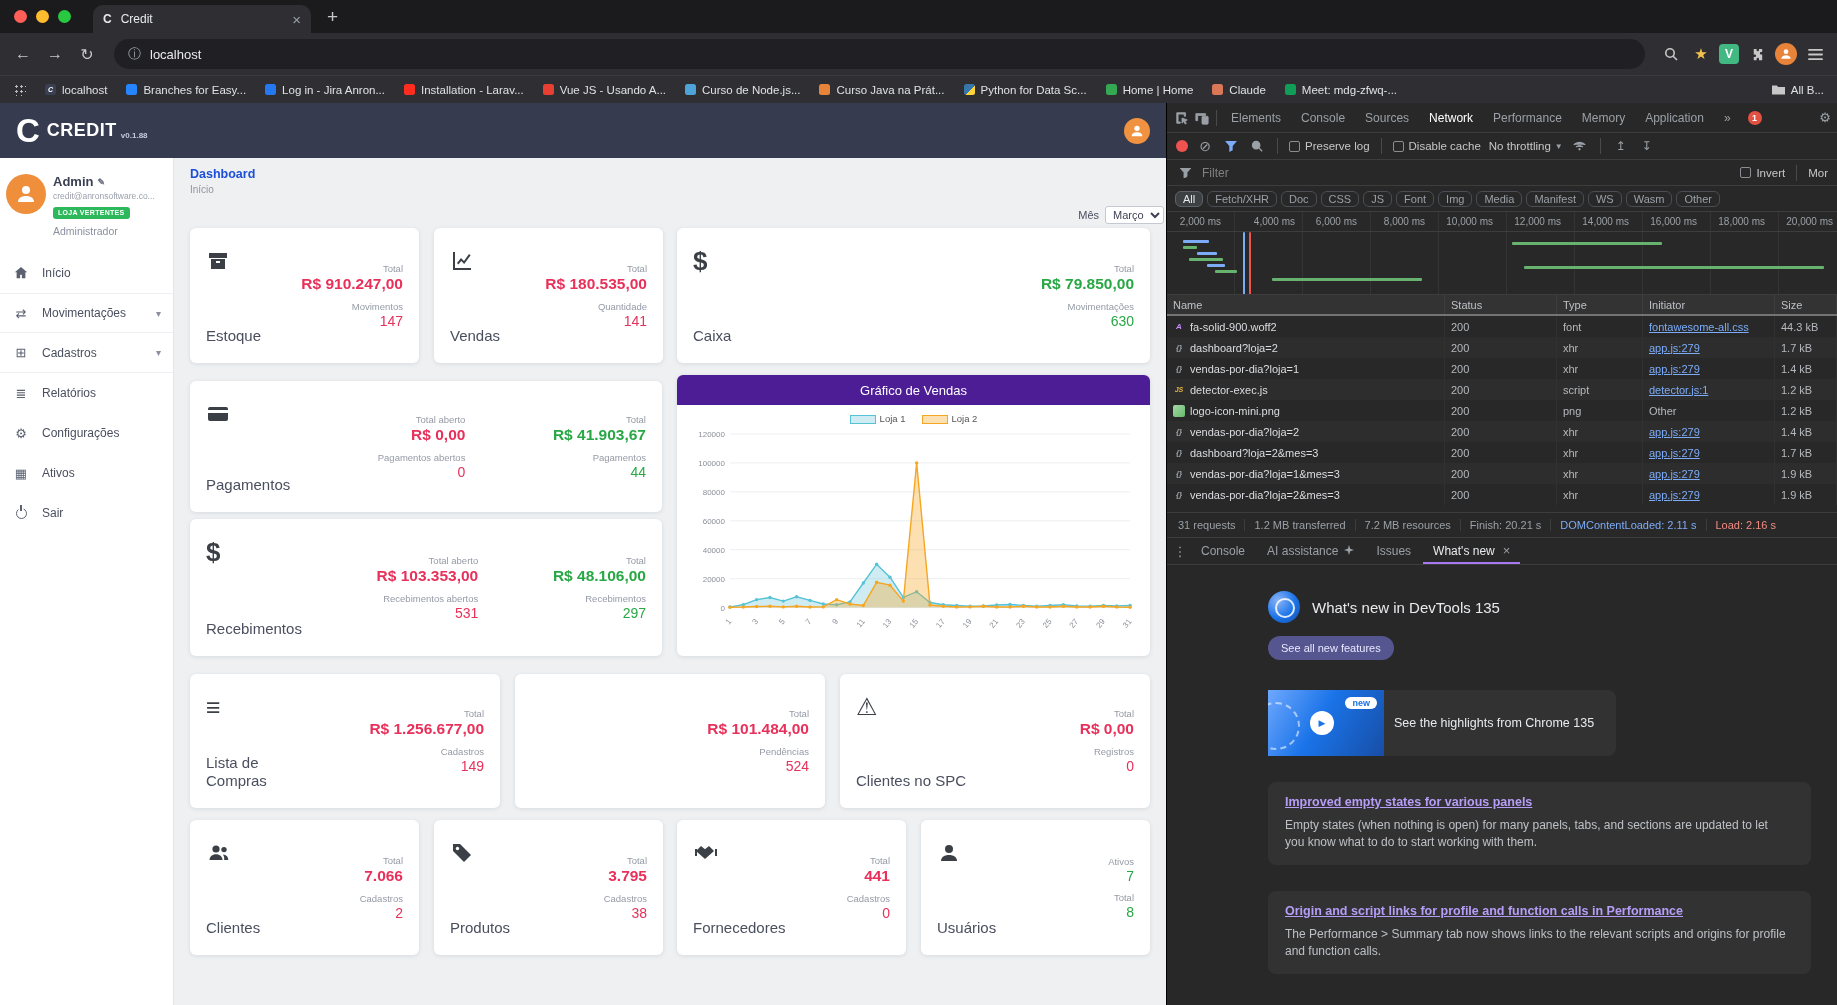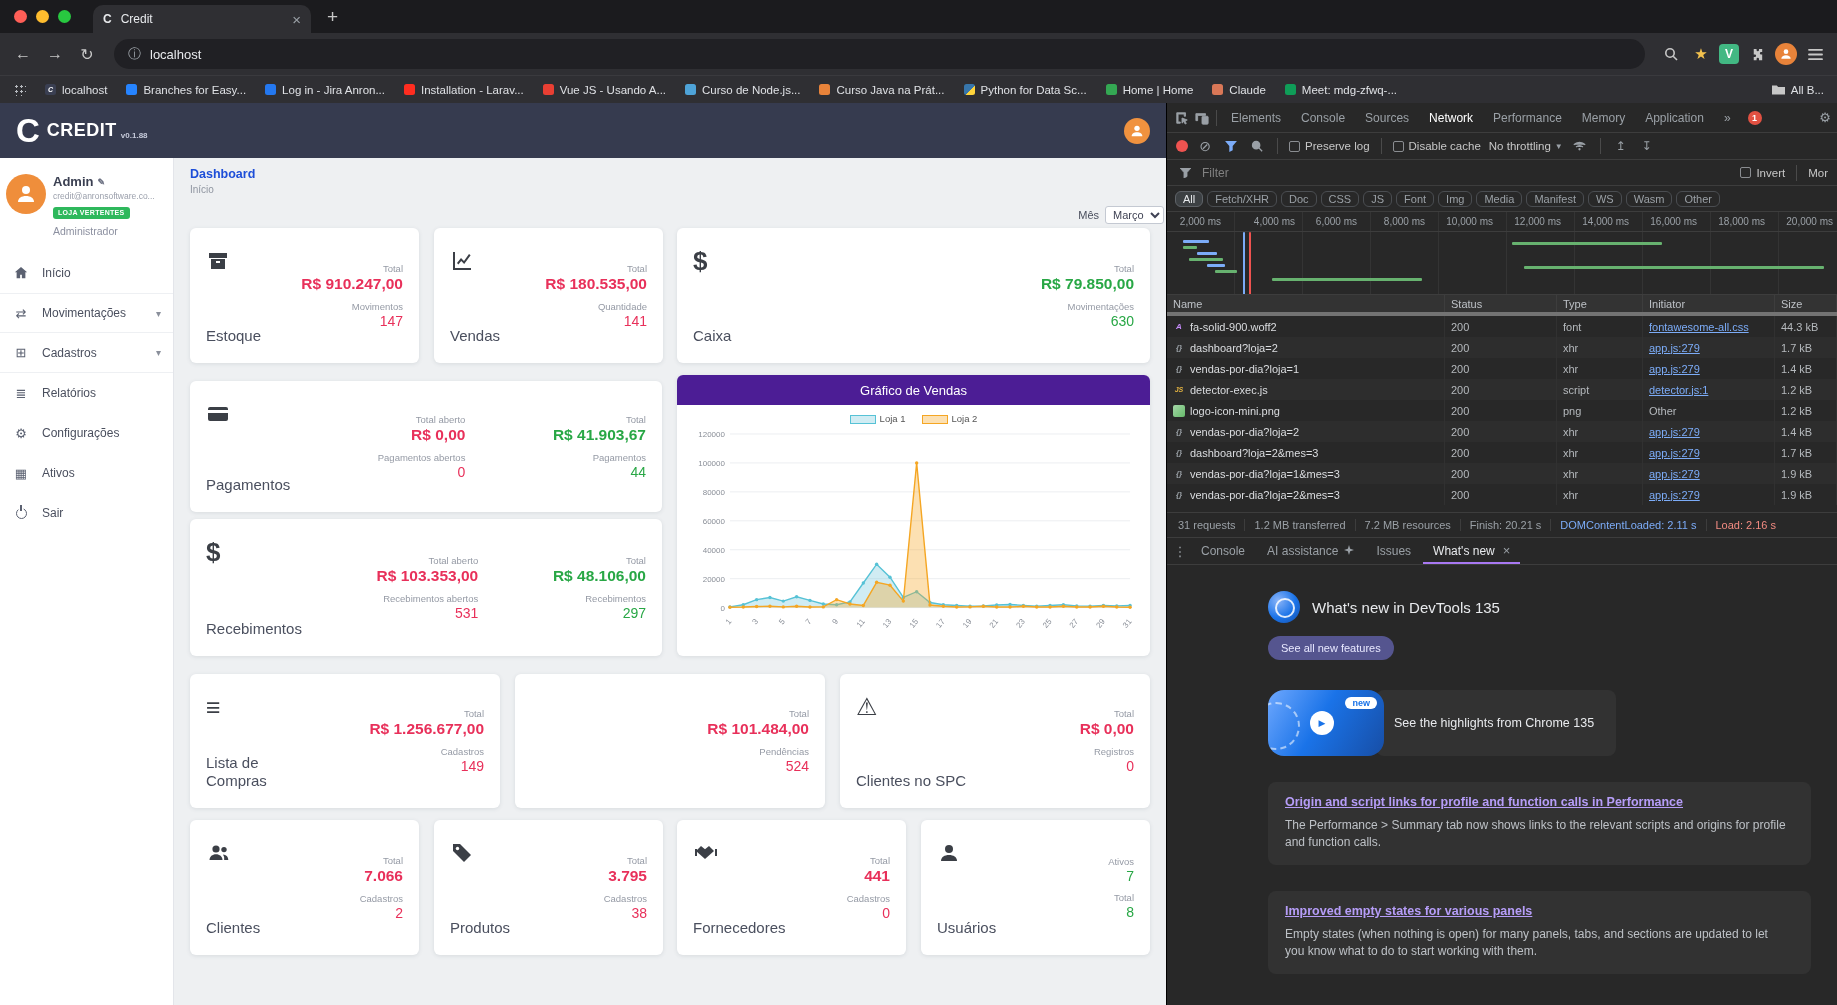--- a/index.html
+++ b/index.html
@@ -126,21 +126,21 @@
   .chip{border:1px solid #4a4d51;border-radius:6px;padding:1px 7px;font-size:11px;color:#9aa0a6;white-space:nowrap}
   .chip.sel{background:#3c4043;color:#e8eaed;border-color:#5f6368}
 
   .timeline{height:20px;position:relative;border-bottom:1px solid #3d3d3d;overflow:hidden;background:repeating-linear-gradient(to right,transparent 0 67px,#343434 67px 68px)}
   .tml{position:absolute;top:4px;font-size:10px;color:#9aa0a6;transform:translateX(-100%);white-space:nowrap}
   .overview{height:63px;position:relative;border-bottom:1px solid #3d3d3d;overflow:hidden;background:repeating-linear-gradient(to right,transparent 0 67px,#343434 67px 68px)}
   .ovb{position:absolute;border-radius:1px}
 
   .net-grid{font-size:11px}
   .ng-head,.ng-row{display:grid;grid-template-columns:278px 112px 86px 132px 1fr;height:21px;align-items:stretch}
-  .ng-head{background:#333;border-bottom:4px solid #737373;color:#bdc1c6}
+  .ng-head{background:#333;border-bottom:2px solid #737373;color:#bdc1c6}
   .ng-head>span{padding:0 6px;border-right:1px solid #3d3d3d;display:flex;align-items:center}
   .ng-row>span{padding:0 6px;border-right:1px solid #313131;display:flex;align-items:center;gap:5px;overflow:hidden;white-space:nowrap;color:#b5b9bd}
   .ng-row>span:first-child{color:#dbdde0}
   .ng-row.alt{background:#2d2d2d}
   .lnk{color:#7cacf8 !important;text-decoration:underline}
   .nic{width:12px;height:12px;flex:none;display:grid;place-items:center;font-size:8px;font-weight:700;border-radius:2px;line-height:1}
   .nic-font{color:#c58af9}.nic-font::before{content:"A"}
   .nic-xhr{color:#9aa0a6}.nic-xhr::before{content:"{}"}
   .nic-js{color:#e3b341;font-size:7px}.nic-js::before{content:"JS"}
   .nic-img{background:linear-gradient(135deg,#a5d6a7,#66bb6a)}
@@ -157,21 +157,21 @@
   .drw-close{color:#9aa0a6;font-size:13px;margin-left:2px}
   .spark svg{fill:#9aa0a6}
 
   .whats-new{position:absolute;left:0;right:0;top:462px;height:440px;background:#282828;overflow:hidden}
   .wn-head{display:flex;align-items:center;gap:12px;margin:26px 0 0 101px}
   .wn-logo{width:32px;height:32px;border-radius:50%;background:radial-gradient(circle at 32% 30%,#8ab4f8,#1a73e8 55%,#174ea6);position:relative;flex:none}
   .wn-logo::after{content:"";position:absolute;left:7px;top:7px;width:16px;height:16px;border:2px solid rgba(255,255,255,.85);border-radius:50%}
   .wn-title{font-size:15px;color:#e8eaed}
   .wn-btn{display:inline-block;margin:13px 0 0 101px;background:#55558f;color:#e8e8ff;border:none;border-radius:14px;font-size:11px;padding:6px 13px;font-family:"Liberation Sans",sans-serif}
   .wn-highlight{display:flex;align-items:center;margin:30px 0 0 101px}
-  .wn-thumb{width:116px;height:66px;border-radius:16px;background:linear-gradient(120deg,#6ea8fe 0%,#1a73e8 45%,#174ea6 100%);position:relative;flex:none;overflow:hidden;z-index:2}
+  .wn-thumb{width:116px;height:66px;border-radius:0;background:linear-gradient(120deg,#6ea8fe 0%,#1a73e8 45%,#174ea6 100%);position:relative;flex:none;overflow:hidden;z-index:2}
   .wn-thumb::before{content:"";position:absolute;left:-16px;top:12px;width:44px;height:44px;border:2px dashed rgba(255,255,255,.55);border-radius:50%}
   .wn-play{position:absolute;left:42px;top:21px;width:24px;height:24px;background:#fff;border-radius:50%;color:#1a73e8;font-size:9px;display:grid;place-items:center}
   .wn-new{position:absolute;right:7px;top:7px;background:#fff;color:#1a73e8;font-size:9px;font-weight:700;padding:1px 7px;border-radius:8px}
   .wn-hl-card{background:#323232;border-radius:8px;height:66px;display:flex;align-items:center;padding:0 22px 0 18px;font-size:12.5px;color:#e8eaed;margin-left:-8px;z-index:1}
   .wn-section{margin:26px 0 0 101px;width:543px;background:#323232;border-radius:8px;padding:13px 17px}
   .wn-link{color:#b69df8;font-size:12.5px;font-weight:700;text-decoration:underline}
   .wn-section p{margin:8px 0 0;font-size:12px;color:#bdc1c6;line-height:1.45;max-width:505px}
 </style>
 </head>
 <body>
@@ -939,22 +939,22 @@
       <div class="wn-highlight">
         <div class="wn-thumb">
           <span class="wn-new">new</span>
           <span class="wn-play">▶</span>
         </div>
         <div class="wn-hl-card">
             <span>See the highlights from Chrome 135</span>
           </div>
       </div>
       <div class="wn-section">
+        <a class="wn-link">Improved empty states for various panels</a>
+        <p>Empty states (when nothing is open) for many panels, tabs, and sections are updated to let you know what to do to start working with them.</p>
+      </div>
+      <div class="wn-section">
         <a class="wn-link">Origin and script links for profile and function calls in Performance</a>
         <p>The Performance &gt; Summary tab now shows links to the relevant scripts and origins for profile and function calls.</p>
       </div>
-      <div class="wn-section">
-        <a class="wn-link">Improved empty states for various panels</a>
-        <p>Empty states (when nothing is open) for many panels, tabs, and sections are updated to let you know what to do to start working with them.</p>
-      </div>
     </div>
   </div>
 </div>
 
 </body></html>

